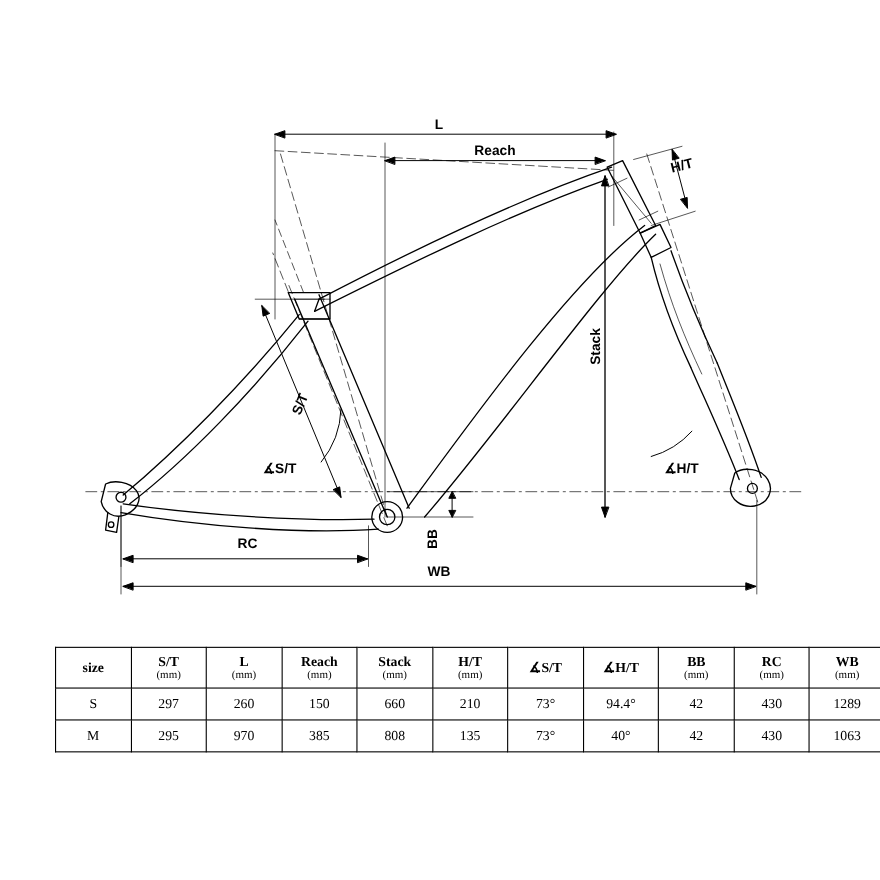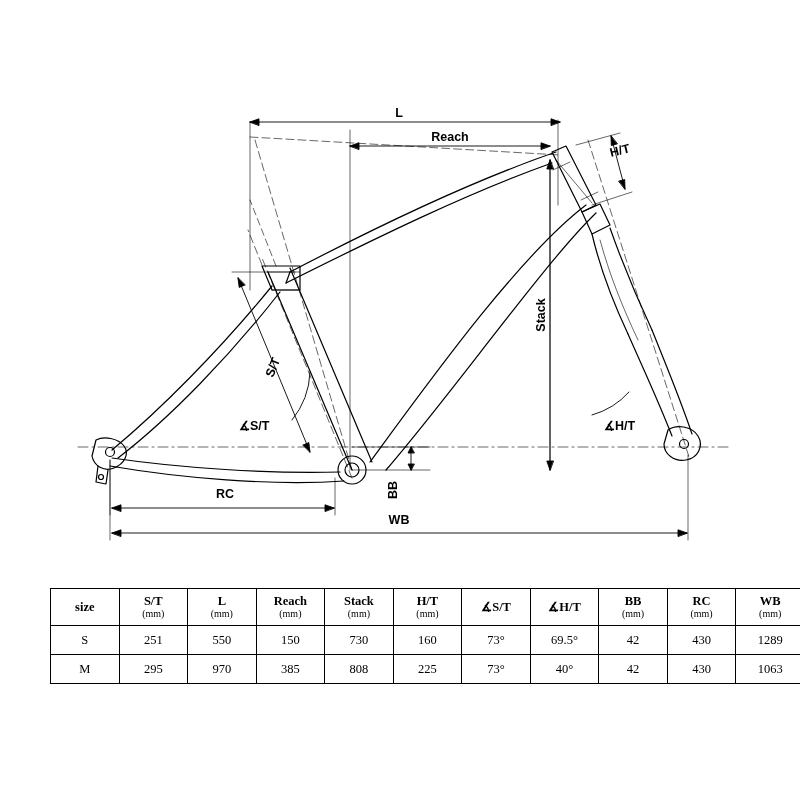--- a/index.html
+++ b/index.html
@@ -268,38 +268,38 @@
         </th>
         <th>
           <span>WB</span>
           <span class="unit">(mm)</span>
         </th>
       </tr>
     </thead>
     <tbody>
       <tr>
         <td class="sizecell">S</td>
-        <td>251</td>
-        <td>550</td>
+        <td>297</td>
+        <td>260</td>
         <td>150</td>
-        <td>730</td>
-        <td>160</td>
+        <td>660</td>
+        <td>210</td>
         <td>73°</td>
-        <td>69.5°</td>
+        <td>94.4°</td>
         <td>42</td>
         <td>430</td>
         <td>1289</td>
       </tr>
       <tr>
         <td class="sizecell">M</td>
         <td>295</td>
         <td>970</td>
         <td>385</td>
         <td>808</td>
-        <td>225</td>
+        <td>135</td>
         <td>73°</td>
         <td>40°</td>
         <td>42</td>
         <td>430</td>
         <td>1063</td>
       </tr>
     </tbody>
   </table>
 </div>
 

